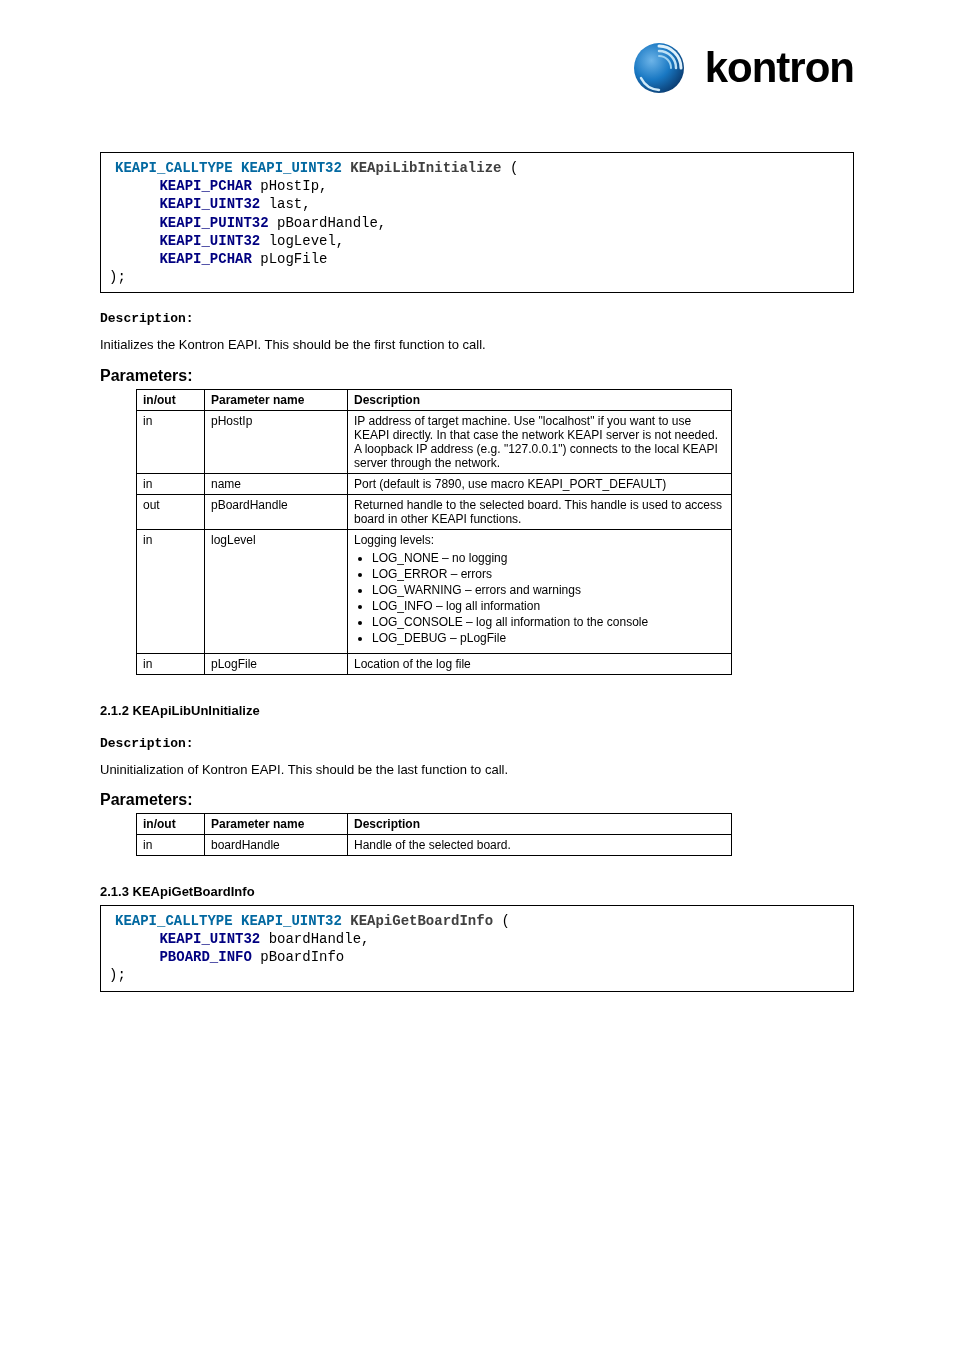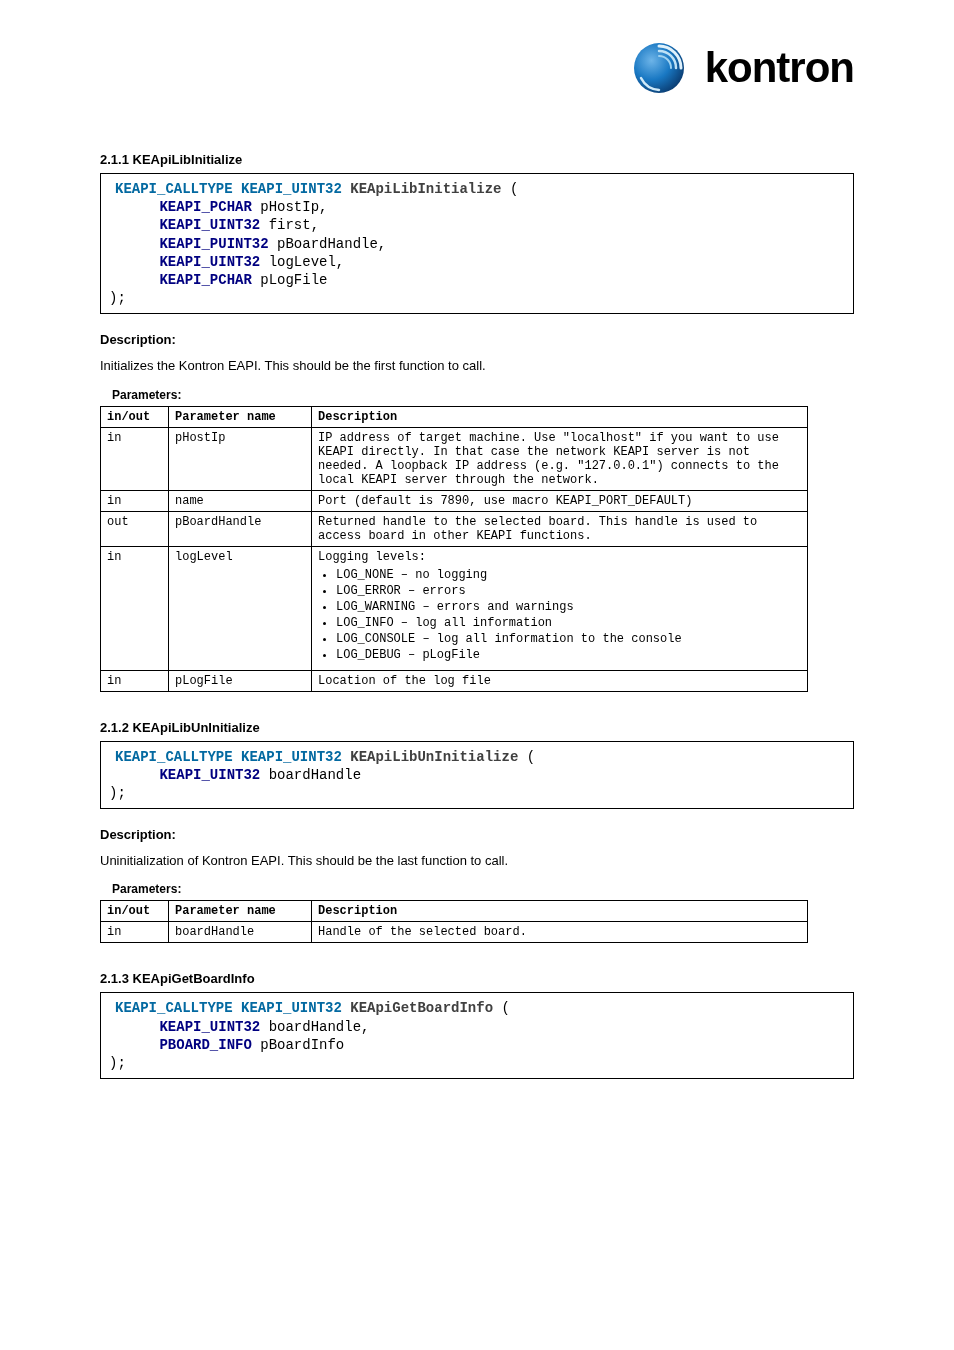--- a/index.html
+++ b/index.html
@@ -49,24 +49,24 @@
   }
   .kw-red { color: #0369a1; font-weight: bold; padding-left: 6px; }
   .kw-navy { color: #000080; font-weight: bold; }
   .fn-name { color: #404040; font-weight: bold; }
   .plain { color: #000; }
   .desc {
     margin: 10px 0 12px 0;
     line-height: 1.4;
   }
   table.params {
-    width: 708px;
+    width: 596px;
+    margin-left: 36px;
     border-collapse: collapse;
     font-size: 12px;
-    font-family: Liberation Mono, monospace;
   }
   table.params th, table.params td {
     border: 1px solid #000;
     padding: 3px 6px;
     text-align: left;
     vertical-align: top;
   }
   table.params th {
     font-weight: bold;
   }
@@ -78,25 +78,26 @@
   }
   ul.levels li {
     margin: 0;
     line-height: 1.35;
   }
   .subhead {
     font-size: 13px;
     font-weight: bold;
     margin-top: 18px;
     margin-bottom: 6px;
+    font-family: Liberation Mono, monospace;
   }
   .params-label {
-    font-size: 12px;
-    font-weight: bold;
-    margin: 10px 0 4px 12px;
+    font-size: 16px;
+    font-weight: bold;
+    margin: 10px 0 4px 0;
   }
 </style>
 </head>
 <body>
 
 <div class="page">
 
   <div class="header">
     <div class="logo">
       <svg width="52" height="52" viewBox="0 0 52 52">
@@ -111,24 +112,23 @@
         <path d="M 26 4 A 22 22 0 0 1 48 26" stroke="#dff1fb" stroke-width="3" fill="none" stroke-linecap="round"></path>
         <path d="M 26 9 A 17 17 0 0 1 43 26" stroke="#bfe2f6" stroke-width="2.5" fill="none" stroke-linecap="round"></path>
         <path d="M 26 14 A 12 12 0 0 1 38 26" stroke="#9fd2f0" stroke-width="2" fill="none" stroke-linecap="round"></path>
         <path d="M 8 36 A 22 22 0 0 0 26 48" stroke="#cfe9f8" stroke-width="2.5" fill="none" stroke-linecap="round"></path>
       </svg>
       <span class="logo-text">kontron</span>
     </div>
   </div>
 
   <div class="block">
-    <div class="section-heading">2.1.1   KEApiLibInitialize</div>
     <div class="code-box"><span class="kw-red">KEAPI_CALLTYPE KEAPI_UINT32</span> <span class="fn-name">KEApiLibInitialize</span> <span class="plain">(</span>
       <span class="kw-navy">KEAPI_PCHAR</span> <span class="plain">pHostIp,</span>
-      <span class="kw-navy">KEAPI_UINT32</span> <span class="plain">first,</span>
+      <span class="kw-navy">KEAPI_UINT32</span> <span class="plain">last,</span>
       <span class="kw-navy">KEAPI_PUINT32</span> <span class="plain">pBoardHandle,</span>
       <span class="kw-navy">KEAPI_UINT32</span> <span class="plain">logLevel,</span>
       <span class="kw-navy">KEAPI_PCHAR</span> <span class="plain">pLogFile</span>
 <span class="plain">);</span></div>
 
     <div class="subhead">Description:</div>
     <div class="desc">Initializes the Kontron EAPI. This should be the first function to call.</div>
 
     <div class="params-label">Parameters:</div>
     <table class="params">
@@ -174,23 +174,20 @@
         <td>in</td>
         <td>pLogFile</td>
         <td>Location of the log file</td>
       </tr>
     </tbody>
       </table>
   </div>
 
   <div class="block">
     <div class="section-heading">2.1.2   KEApiLibUnInitialize</div>
-    <div class="code-box"><span class="kw-red">KEAPI_CALLTYPE KEAPI_UINT32</span> <span class="fn-name">KEApiLibUnInitialize</span> <span class="plain">(</span>
-      <span class="kw-navy">KEAPI_UINT32</span> <span class="plain">boardHandle</span>
-<span class="plain">);</span></div>
 
     <div class="subhead">Description:</div>
     <div class="desc">Uninitialization of Kontron EAPI. This should be the last function to call.</div>
 
     <div class="params-label">Parameters:</div>
     <table class="params">
       <tbody>
           <tr>
         <th style="width:55px">in/out</th>
         <th style="width:130px">Parameter name</th>

